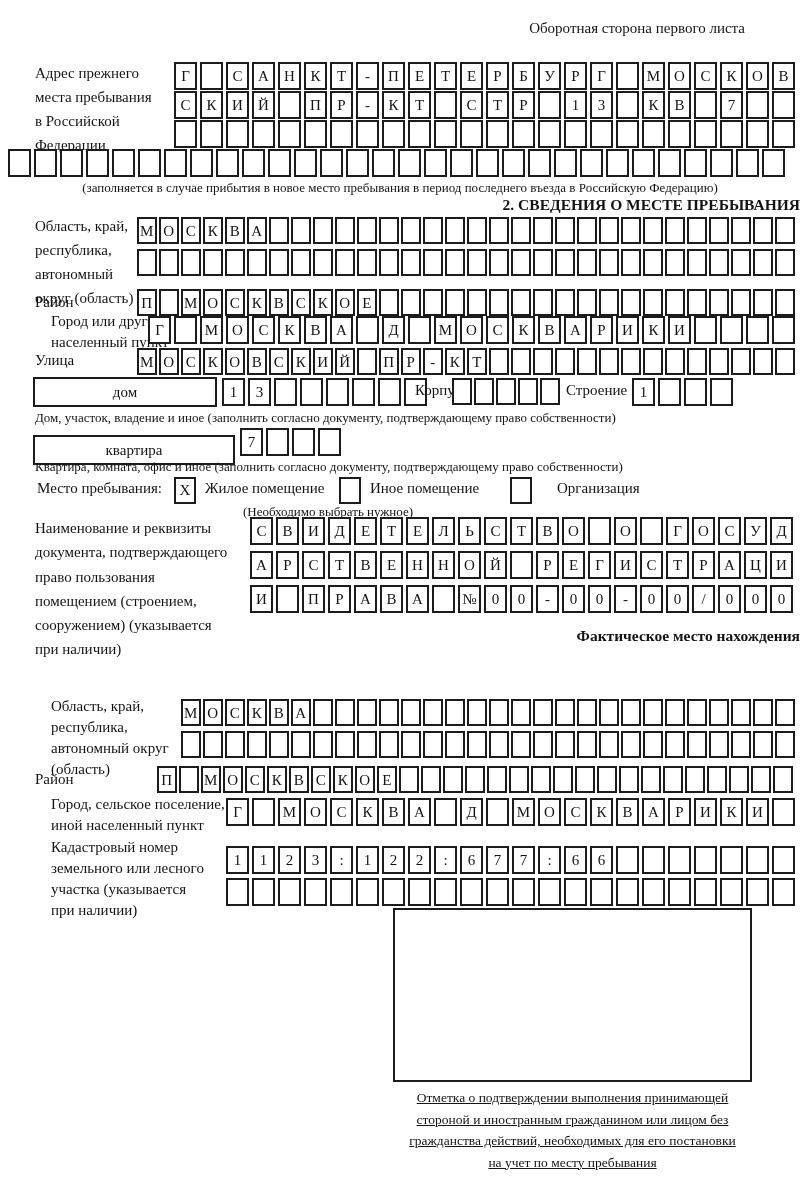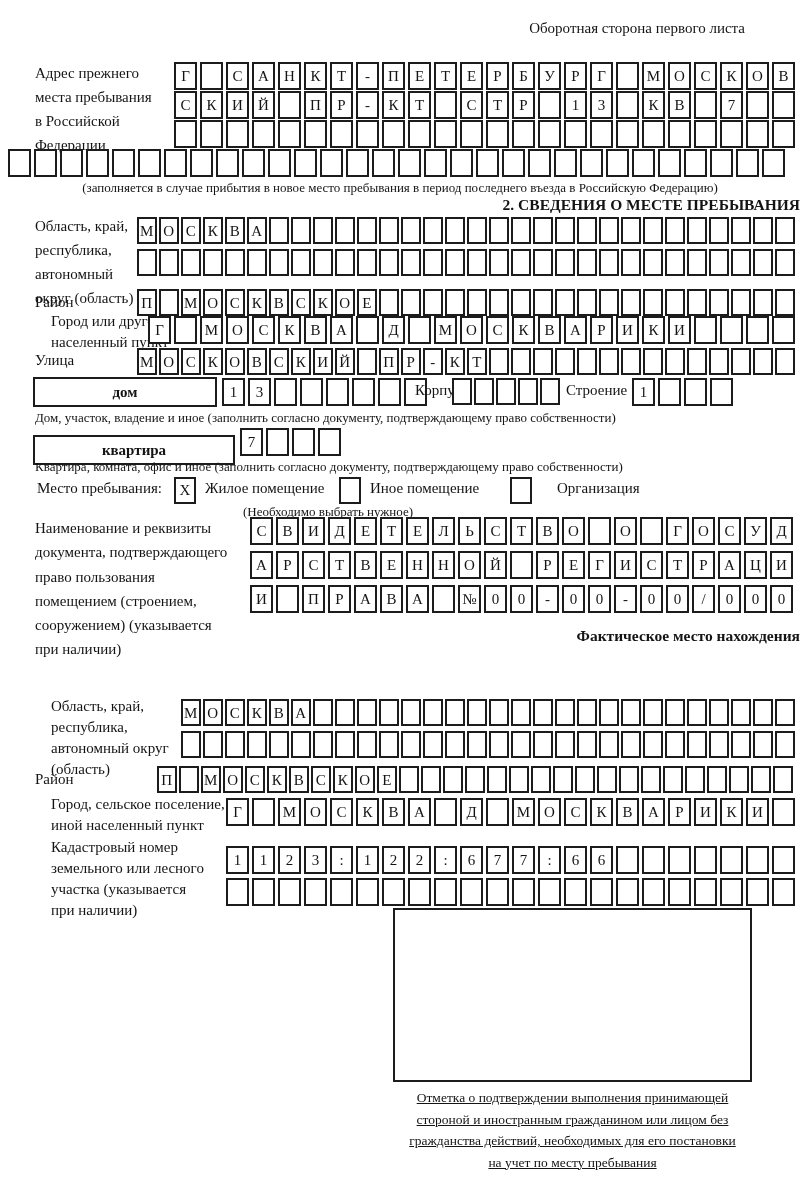--- a/index.html
+++ b/index.html
@@ -10,21 +10,21 @@
   .lbl.tight{line-height:21px;margin-left:16px;}
   .cap{position:absolute;font-size:13px;white-space:pre-line;}
   .cap.center{text-align:center;}
   .heading{position:absolute;left:0;width:800px;text-align:right;font-weight:bold;font-size:15.5px;}
   .cellrow{position:absolute;display:flex;}
   .cell{box-sizing:border-box;flex:none;border:2px solid #1c1c1c;background:#fff;
         text-align:center;font-size:15px;line-height:24px;}
   .p26 .cell{width:23px;height:28px;margin-right:3px;}
   .p22 .cell{width:19.5px;height:27px;margin-right:2.5px;}
   .fieldrect{position:absolute;box-sizing:border-box;border:2px solid #1c1c1c;
-             text-align:center;font-size:15px;font-weight:bold;}
+             text-align:center;font-size:15px;}
   .cb{position:absolute;box-sizing:border-box;width:22px;height:27px;border:2px solid #1c1c1c;
       text-align:center;font-size:15px;line-height:23px;}
   .inline-lbl{position:absolute;font-size:15px;}
   .stampbox{position:absolute;box-sizing:border-box;border:2px solid #1c1c1c;background:#fff;}
 </style>
 </head>
 <body>
 
 <div class="page">
 

